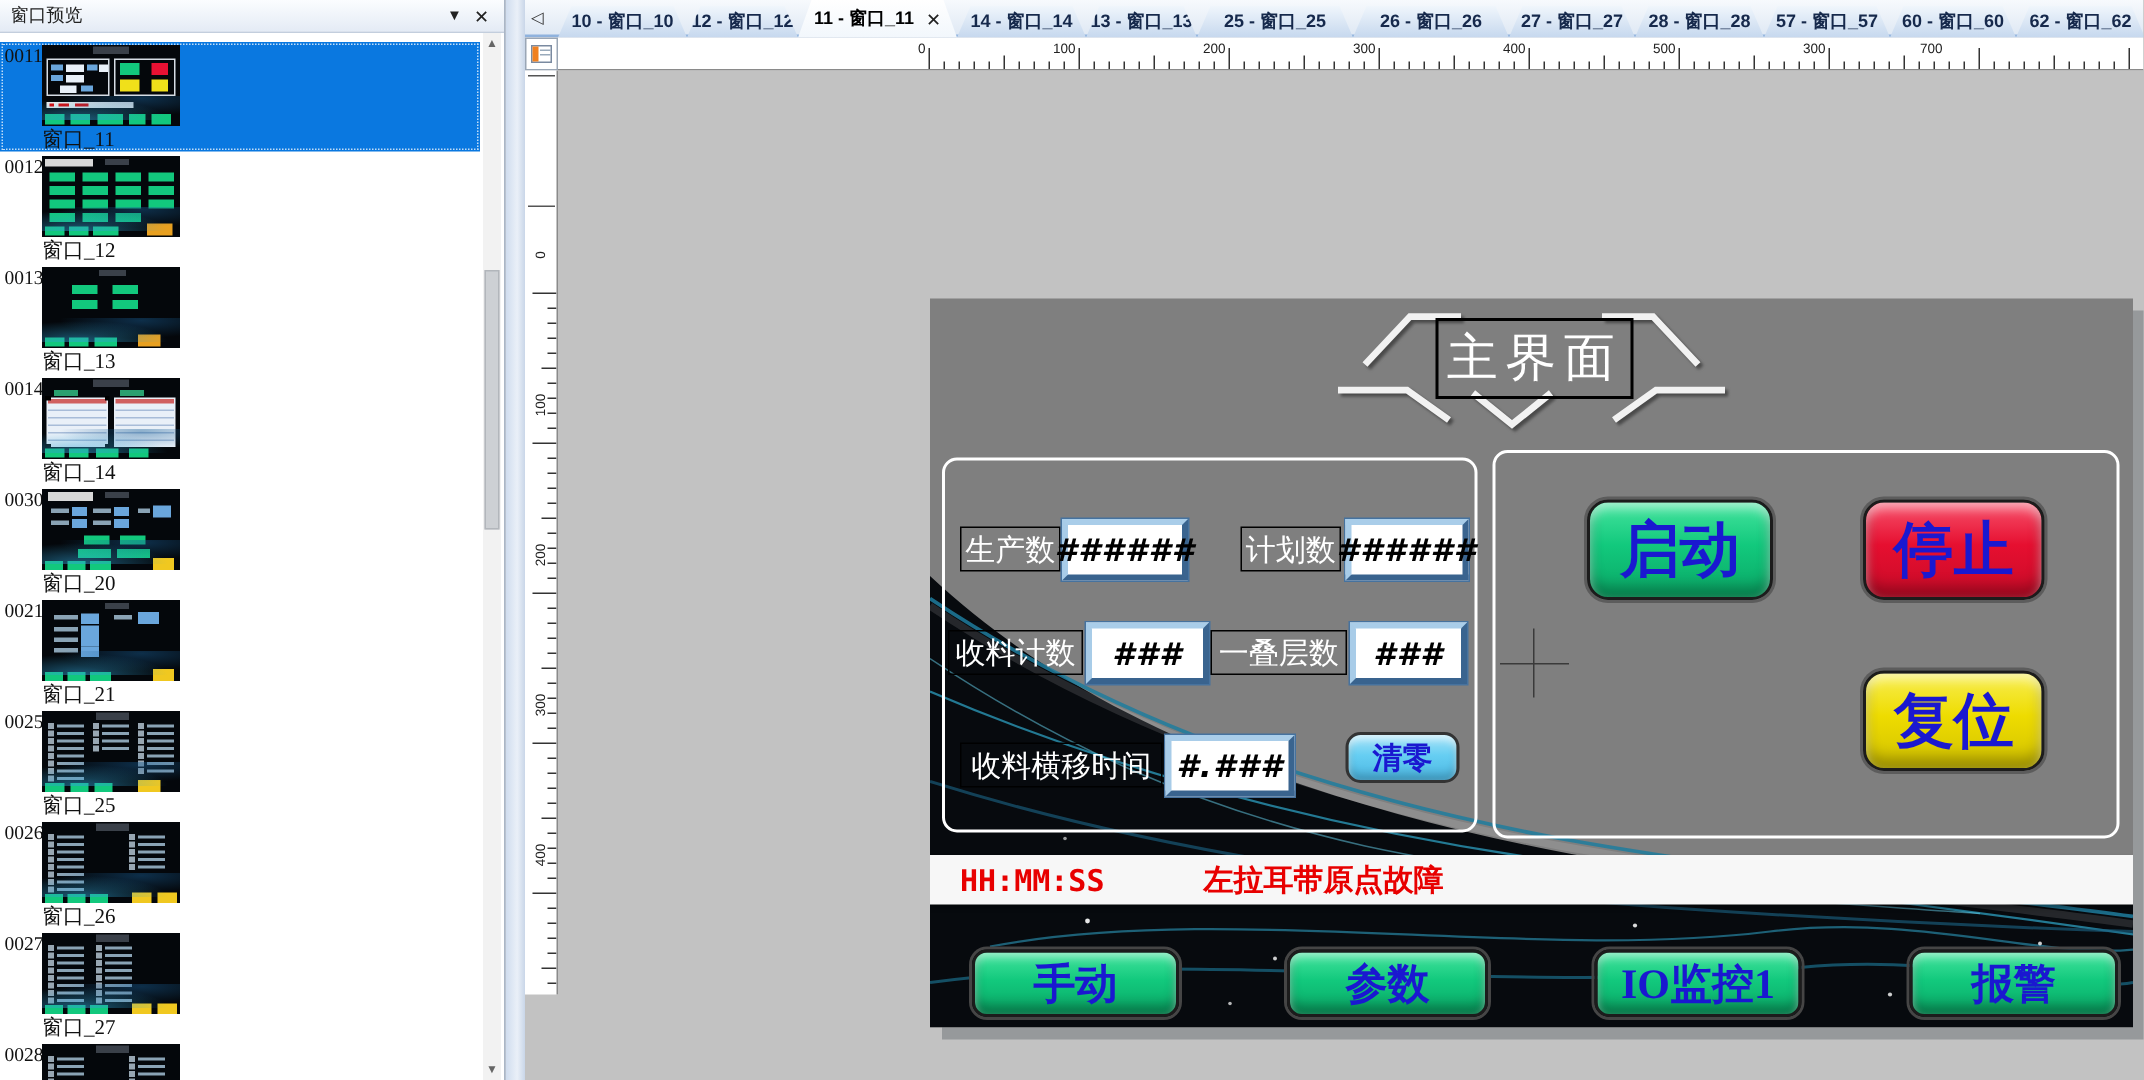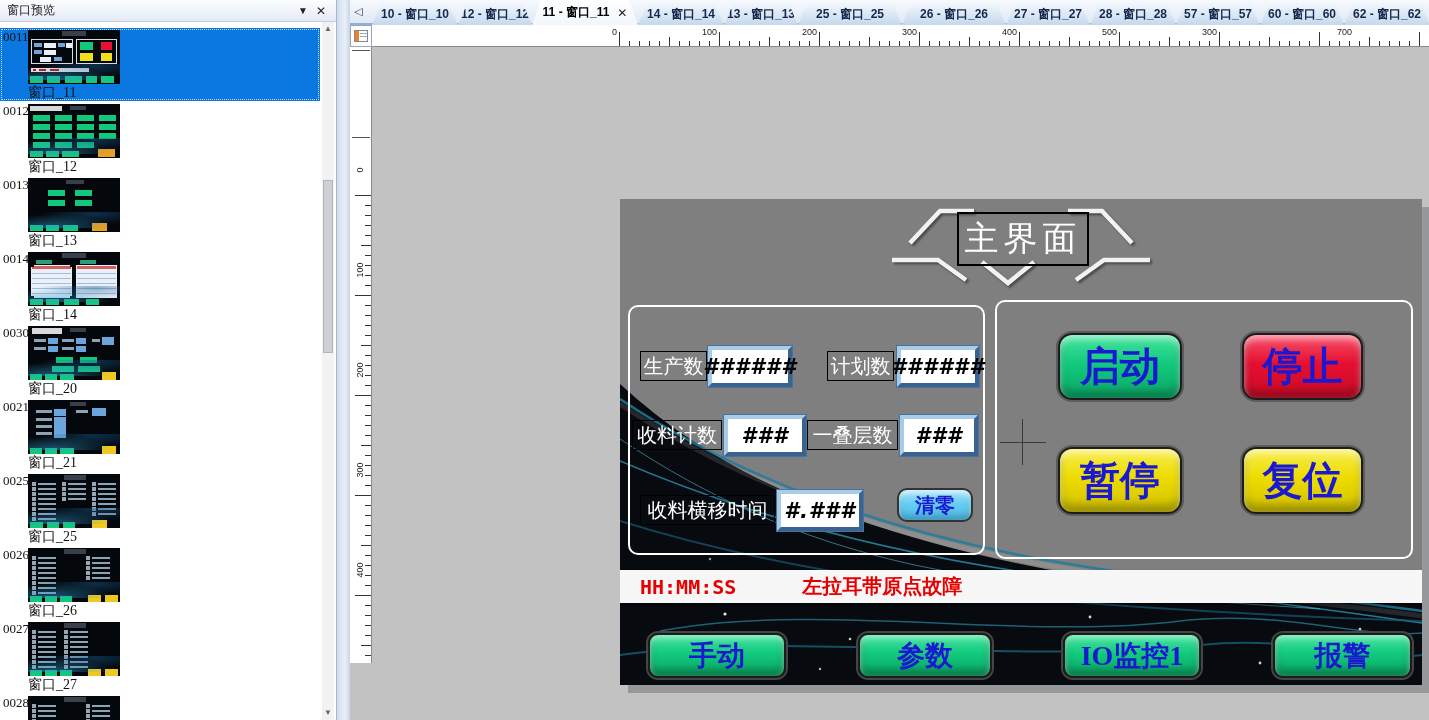--- a/index.html
+++ b/index.html
@@ -568,21 +568,21 @@
     <div class="htick" style="left: 1027px; height: 5px;"></div>
     <div class="htick" style="left: 1037px; height: 5px;"></div>
     <div class="htick" style="left: 1047px; height: 14px;"></div>
     <div class="hnum" style="left: 205px;">0</div>
     <div class="hnum" style="left: 305px;">100</div>
     <div class="hnum" style="left: 405px;">200</div>
     <div class="hnum" style="left: 505px;">300</div>
     <div class="hnum" style="left: 605px;">400</div>
     <div class="hnum" style="left: 705px;">500</div>
     <div class="hnum" style="left: 805px;">300</div>
-    <div class="hnum" style="left: 940px;">700</div>
+    <div class="hnum" style="left: 883px;">700</div>
   </div>
 <div class="abs" id="vruler">
   <div class="vmark" style="top:3px"></div>
   <div class="vmark" style="top:90px"></div>
 <div class="vtick" style="top: 148px; width: 16px;"></div>
     <div class="vtick" style="top: 158px; width: 6px;"></div>
     <div class="vtick" style="top: 168px; width: 6px;"></div>
     <div class="vtick" style="top: 178px; width: 6px;"></div>
     <div class="vtick" style="top: 188px; width: 6px;"></div>
     <div class="vtick" style="top: 198px; width: 10px;"></div>
@@ -688,21 +688,20 @@
   <div class="wlabel" style="left:187px;top:221px;width:91px;height:30px">一叠层数</div>
   <div class="numfield" style="left:280px;top:216px;width:78px;height:41px">###</div>
 
   <div class="wlabel" style="left:20px;top:296px;width:135px;height:30px">收料横移时间</div>
   <div class="numfield" style="left:157px;top:291px;width:86px;height:41px">#.###</div>
 
   <div class="pushbtn sky" style="left:277px;top:289px;width:76px;height:34px;font-size:20px;border:2px solid #333">清零</div>
 
   <div class="pushbtn ctrlbtn green" style="left:438px;top:134px;width:124px;height:67px">启动</div>
   <div class="pushbtn ctrlbtn red" style="left:622px;top:134px;width:121px;height:67px">停止</div>
-  <div class="pushbtn ctrlbtn yellow" style="left:438px;top:248px;width:124px;height:67px">暂停</div>
   <div class="pushbtn ctrlbtn yellow" style="left:622px;top:248px;width:121px;height:67px">复位</div>
 
   <div id="crosshair-h"></div>
   <div id="crosshair-v"></div>
 
   <div id="statusbar">
     <span class="t">HH:MM:SS</span>
     <span class="m">左拉耳带原点故障</span>
   </div>
 

